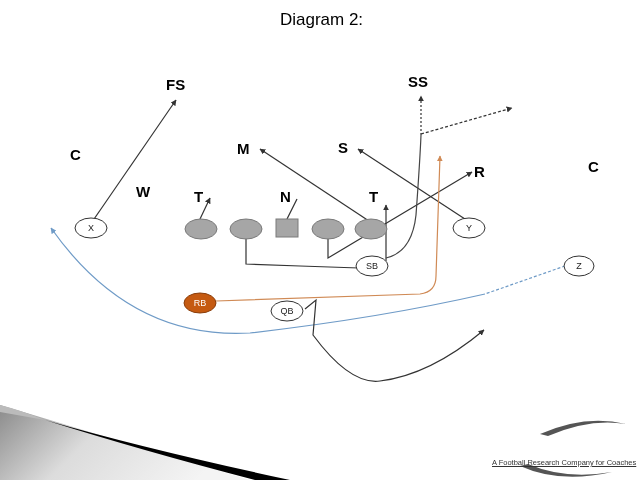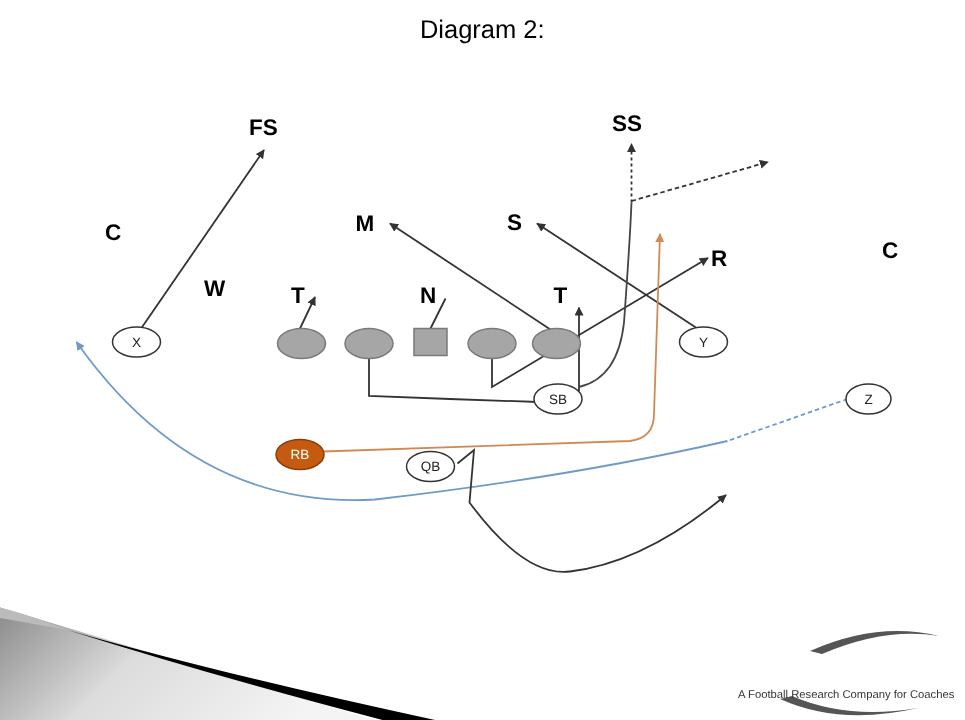--- a/index.html
+++ b/index.html
@@ -5,21 +5,21 @@
     html, body { margin: 0; padding: 0; background: #ffffff; }
     body { width: 643px; height: 480px; position: relative; overflow: hidden; font-family: "Liberation Sans", sans-serif; }
     .title { position: absolute; left: 0; width: 643px; top: 10px; text-align: center; font-size: 17px; color: #000; }
     svg.field { position: absolute; left: 0; top: 0; }
     .lbl-def { font-family: "Liberation Sans", sans-serif; font-weight: bold; font-size: 15px; fill: #000; }
     .lbl-off { font-family: "Liberation Sans", sans-serif; font-size: 9px; fill: #222; }
     .logo { position: absolute; left: 490px; top: 418px; width: 150px; height: 60px; }
     .logo-text { position: absolute; left: 14px; top: 18px; font-size: 21px; letter-spacing: -1px; }
     .logo-xo { color: #444; font-weight: normal; }
     .logo-labs { color: #e0251b; font-weight: bold; }
-    .logo-tag { position: absolute; left: 2px; top: 40px; font-size: 7.5px; color: #333; white-space: nowrap; }
+    .logo-tag { position: absolute; left: 2px; top: 40px; font-size: 7.5px; color: #333; white-space: nowrap; text-decoration: underline; }
   </style>
 </head>
 <body>
 
 <div class="title">Diagram 2:</div>
 
 <svg class="field" width="643" height="480" viewBox="0 0 643 480">
   <defs>
     <marker id="arr" viewBox="0 0 10 10" refX="9" refY="5" markerWidth="5" markerHeight="5" orient="auto">
       <path d="M0,0 L10,5 L0,10 z" fill="#333"></path>

